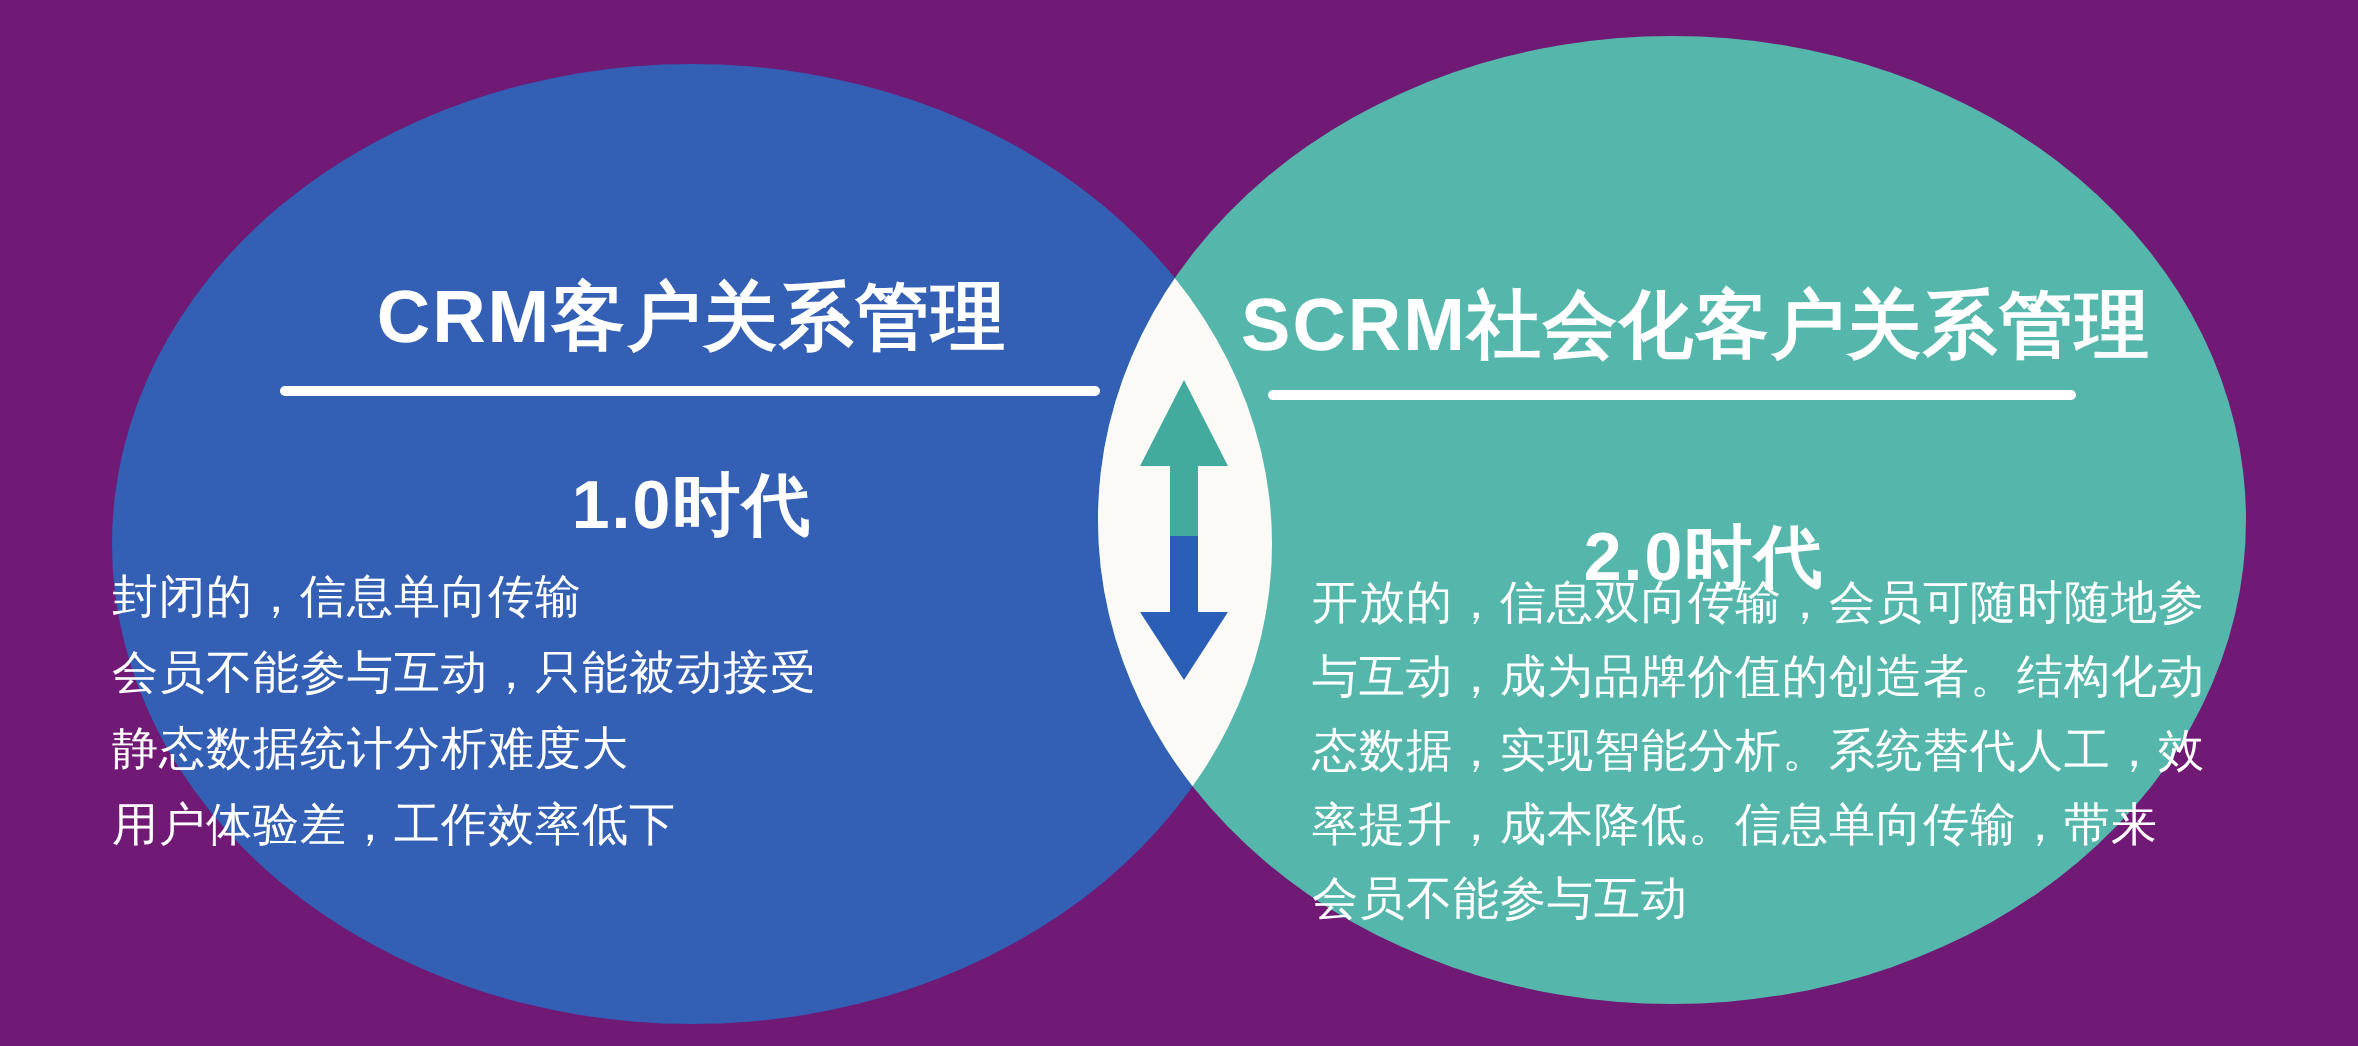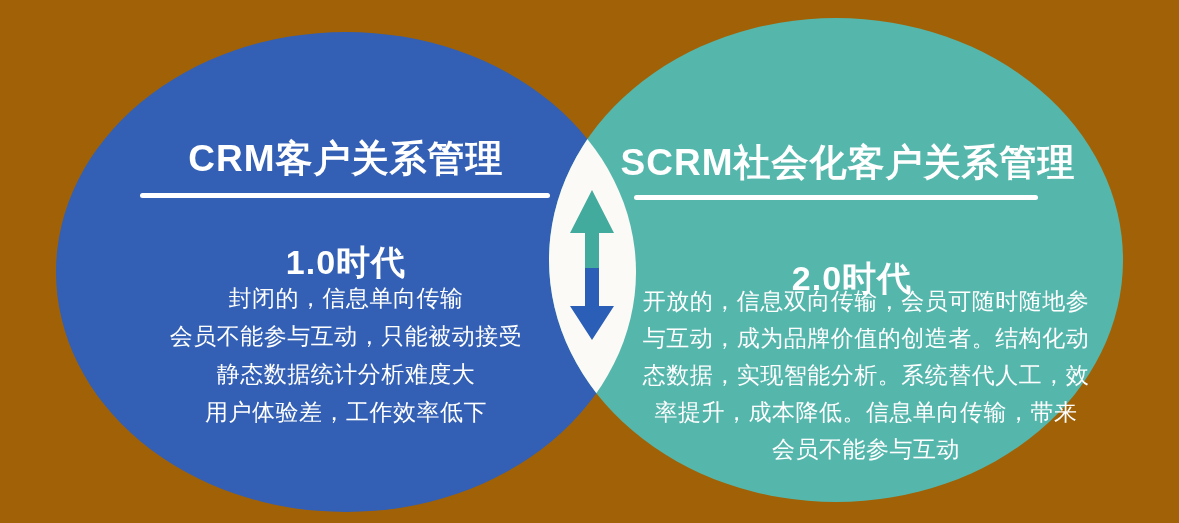--- a/index.html
+++ b/index.html
@@ -45,33 +45,32 @@
   }
 
   .era {
     font-size: 34px;
     font-weight: 600;
     letter-spacing: 1px;
   }
 
   .body-text {
     position: absolute;
-    text-align: center;
     font-size: 23px;
     font-weight: 500;
     letter-spacing: 0.5px;
   }
 
   .body-text.left-body  { line-height: 38px; }
   .body-text.right-body { line-height: 37px; }
 </style>
 </head>
 <body>
 
-<div class="canvas" style="background: #a16207;">
+<div class="canvas" style="background: #701a75;">
 
   <svg class="shapes-svg" viewBox="0 0 1179 523">
     <defs>
       <clipPath id="leftClip">
         <ellipse cx="346" cy="272" rx="290" ry="240"></ellipse>
       </clipPath>
     </defs>
 
     <ellipse cx="346" cy="272" rx="290" ry="240" fill="#335fb4"></ellipse>
 
@@ -86,36 +85,36 @@
       <polygon points="585,268 599,268 599,306 614,306 592,340 570,306 585,306" fill="#2b5fb7"></polygon>
     </g>
   </svg>
 
   <div class="overlay" style="color: rgb(255, 255, 255);">
 
     <div class="txt circle-title" style="left:56px; top:134px; width:580px;">CRM客户关系管理</div>
 
     <div class="divider" style="left: 140px; top: 193px; width: 410px; background: rgb(255, 255, 255);"></div>
 
-    <div class="txt era" style="left:56px; top:240px; width:580px;">1.0时代</div>
+    <div class="txt era" style="left:56px; top:230px; width:580px;">1.0时代</div>
 
     <div class="body-text left-body" style="left:56px; top:279px; width:580px;">
       <div>封闭的，信息单向传输</div>
       <div>会员不能参与互动，只能被动接受</div>
       <div>静态数据统计分析难度大</div>
       <div>用户体验差，工作效率低下</div>
     </div>
 
     <div class="txt circle-title" style="left:558px; top:138px; width:580px;">SCRM社会化客户关系管理</div>
 
     <div class="divider" style="left: 634px; top: 195px; width: 404px; background: rgb(255, 255, 255);"></div>
 
     <div class="txt era" style="left:562px; top:214px; width:580px;margin-top:42px;">2.0时代</div>
 
-    <div class="body-text right-body" style="left:626px; top:283px; width:480px;">
+    <div class="body-text right-body" style="left:656px; top:283px; width:480px;">
       <div>开放的，信息双向传输，会员可随时随地参</div>
       <div>与互动，成为品牌价值的创造者。结构化动</div>
       <div>态数据，实现智能分析。系统替代人工，效</div>
       <div>率提升，成本降低。信息单向传输，带来</div>
       <div>会员不能参与互动</div>
     </div>
 
   </div>
 </div>
 

